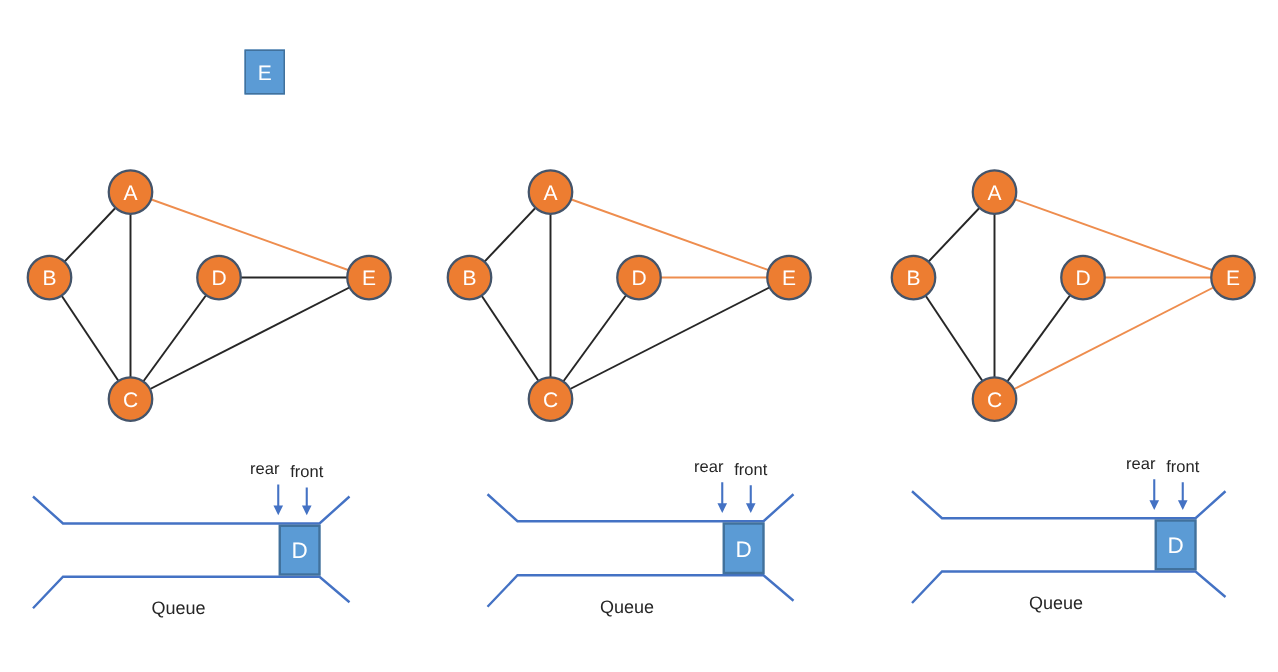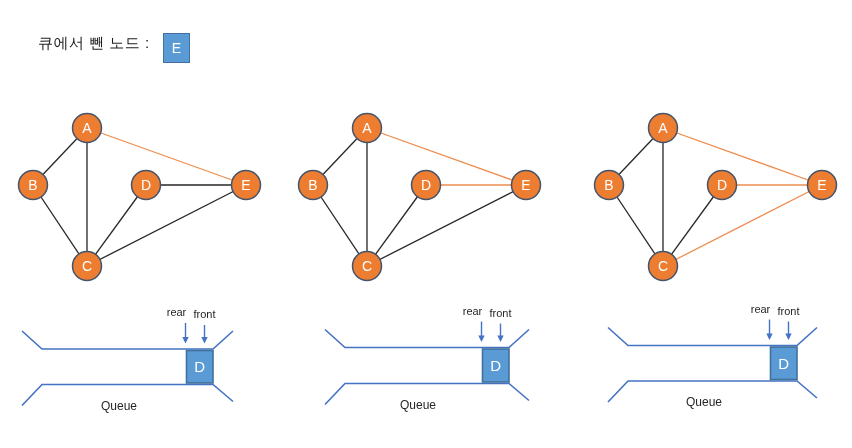--- a/index.html
+++ b/index.html
@@ -9,21 +9,20 @@
   .dequeued-box{position:absolute;left:163px;top:33px;width:25px;height:28px;
         background:#5B9BD5;border:1.5px solid #41719C;display:flex;align-items:center;
         justify-content:center;color:#ffffff;font-size:14px;}
   svg{position:absolute;left:0;top:0;}
   svg text{font-family:"Liberation Sans", sans-serif;}
 </style>
 </head>
 <body>
 
 <div class="page">
-  <span class="header-label">큐에서 뺀 노드 :</span>
   <span class="dequeued-box">
       <span>E</span>
     </span>
   <svg id="diagram" width="852" height="448" viewBox="0 0 852 448">
       <g>
         <line x1="87" y1="128" x2="33" y2="185" stroke="#262626" stroke-width="1.3"></line>
         <line x1="87" y1="128" x2="87" y2="266" stroke="#262626" stroke-width="1.3"></line>
         <line x1="33" y1="185" x2="87" y2="266" stroke="#262626" stroke-width="1.3"></line>
         <line x1="87" y1="266" x2="146" y2="185" stroke="#262626" stroke-width="1.3"></line>
         <line x1="87" y1="266" x2="246" y2="185" stroke="#262626" stroke-width="1.3"></line>

